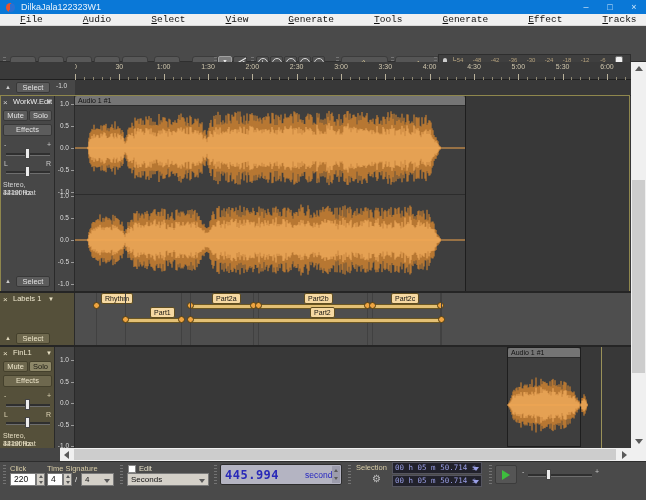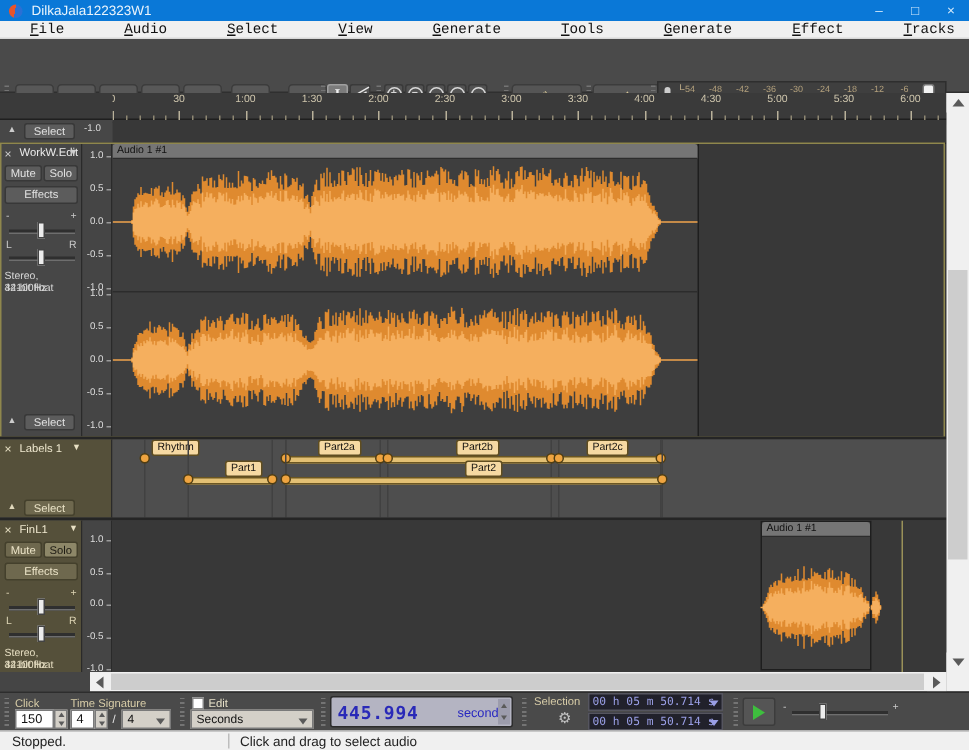--- a/index.html
+++ b/index.html
@@ -511,21 +511,21 @@
       <div class="sb-arrow" style="left:558px;top:0;width:13px;height:13px;">
           <div class="tri-rt"></div>
         </div>
     </div>
     <div class="sb-track" style="left:631px;top:0;width:15px;height:13px;"></div>
   </div>
 
   <div class="botbar">
     <div class="grip" style="left:3px;top:3px;height:20px;"></div>
     <span class="bot-label" style="left:10px;top:2px;">Click</span>
-    <div class="white-box" style="left:10px;top:11px;width:26px;height:13px;">150</div>
+    <div class="white-box" style="left:10px;top:11px;width:26px;height:13px;">220</div>
     <div class="spin" style="left:36px;top:11px;height:13px;">
         <div class="tri-up"></div>
         <div class="tri-dn"></div>
       </div>
     <span class="bot-label" style="left:47px;top:2px;">Time Signature</span>
     <div class="white-box" style="left:47px;top:11px;width:16px;height:13px;">4</div>
     <div class="spin" style="left:63px;top:11px;height:13px;">
         <div class="tri-up"></div>
         <div class="tri-dn"></div>
       </div>
@@ -556,19 +556,14 @@
     <div class="grip" style="left:489px;top:3px;height:20px;"></div>
     <div style="position:absolute;left:495px;top:3px;width:22px;height:19px;background:#555;border:1px solid #3c3c3c;border-radius:2px;display:flex;align-items:center;justify-content:center;box-sizing:border-box;">
         <div class="ico-play" style="border-top-width:5px;border-bottom-width:5px;border-left-width:8px;"></div>
       </div>
     <span class="pm" style="left:522px;top:6px;">-</span>
     <div class="slider-line" style="left:528px;top:12px;width:64px;"></div>
     <div class="slider-thumb" style="left:546px;top:7px;"></div>
     <span class="pm" style="left:595px;top:6px;">+</span>
   </div>
 
-  <div class="statusbar">
-    <span style="position:absolute;left:8px;top:1px;">Stopped.</span>
-    <div style="position:absolute;left:152px;top:1px;width:1px;height:10px;background:#bdbdbd;"></div>
-    <span style="position:absolute;left:160px;top:1px;">Click and drag to select audio</span>
-  </div>
 
 </div>
 
 </body></html>

